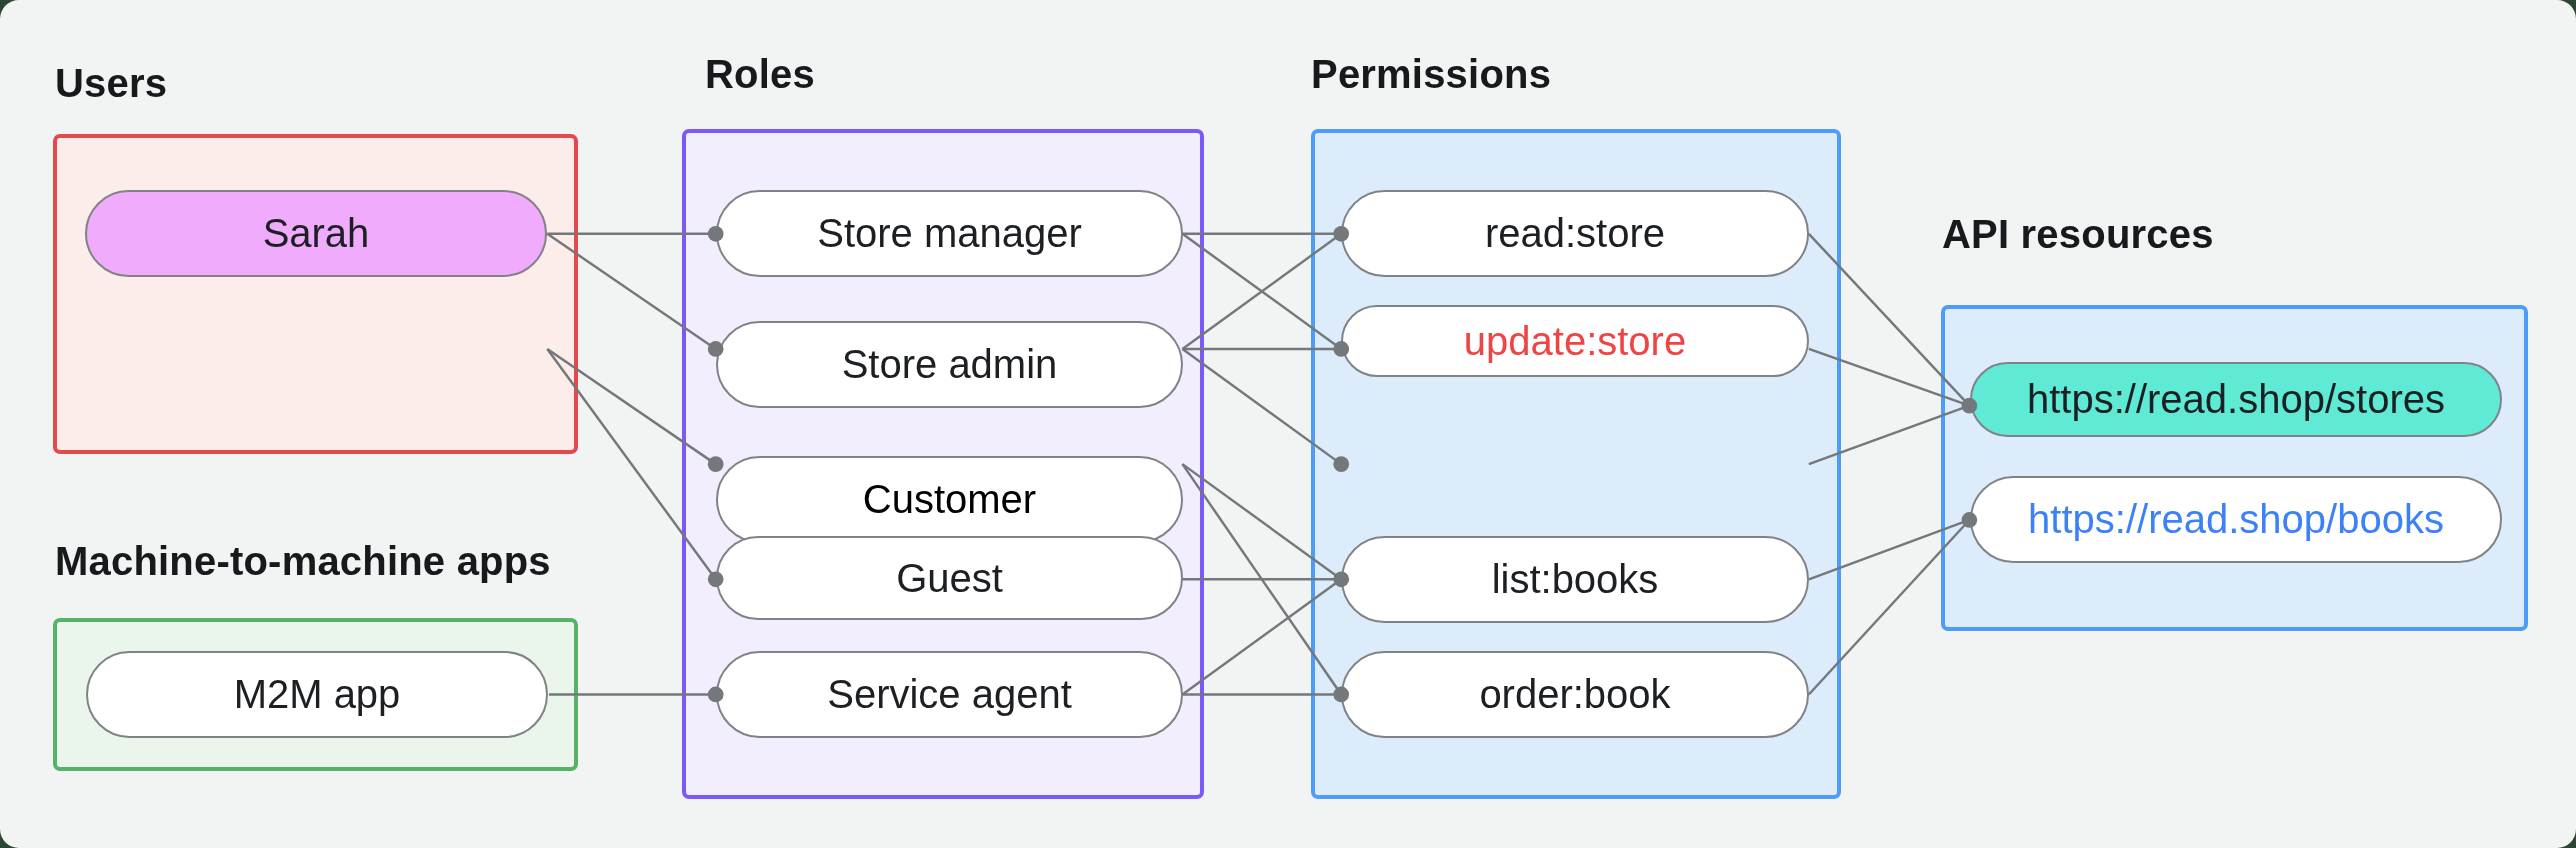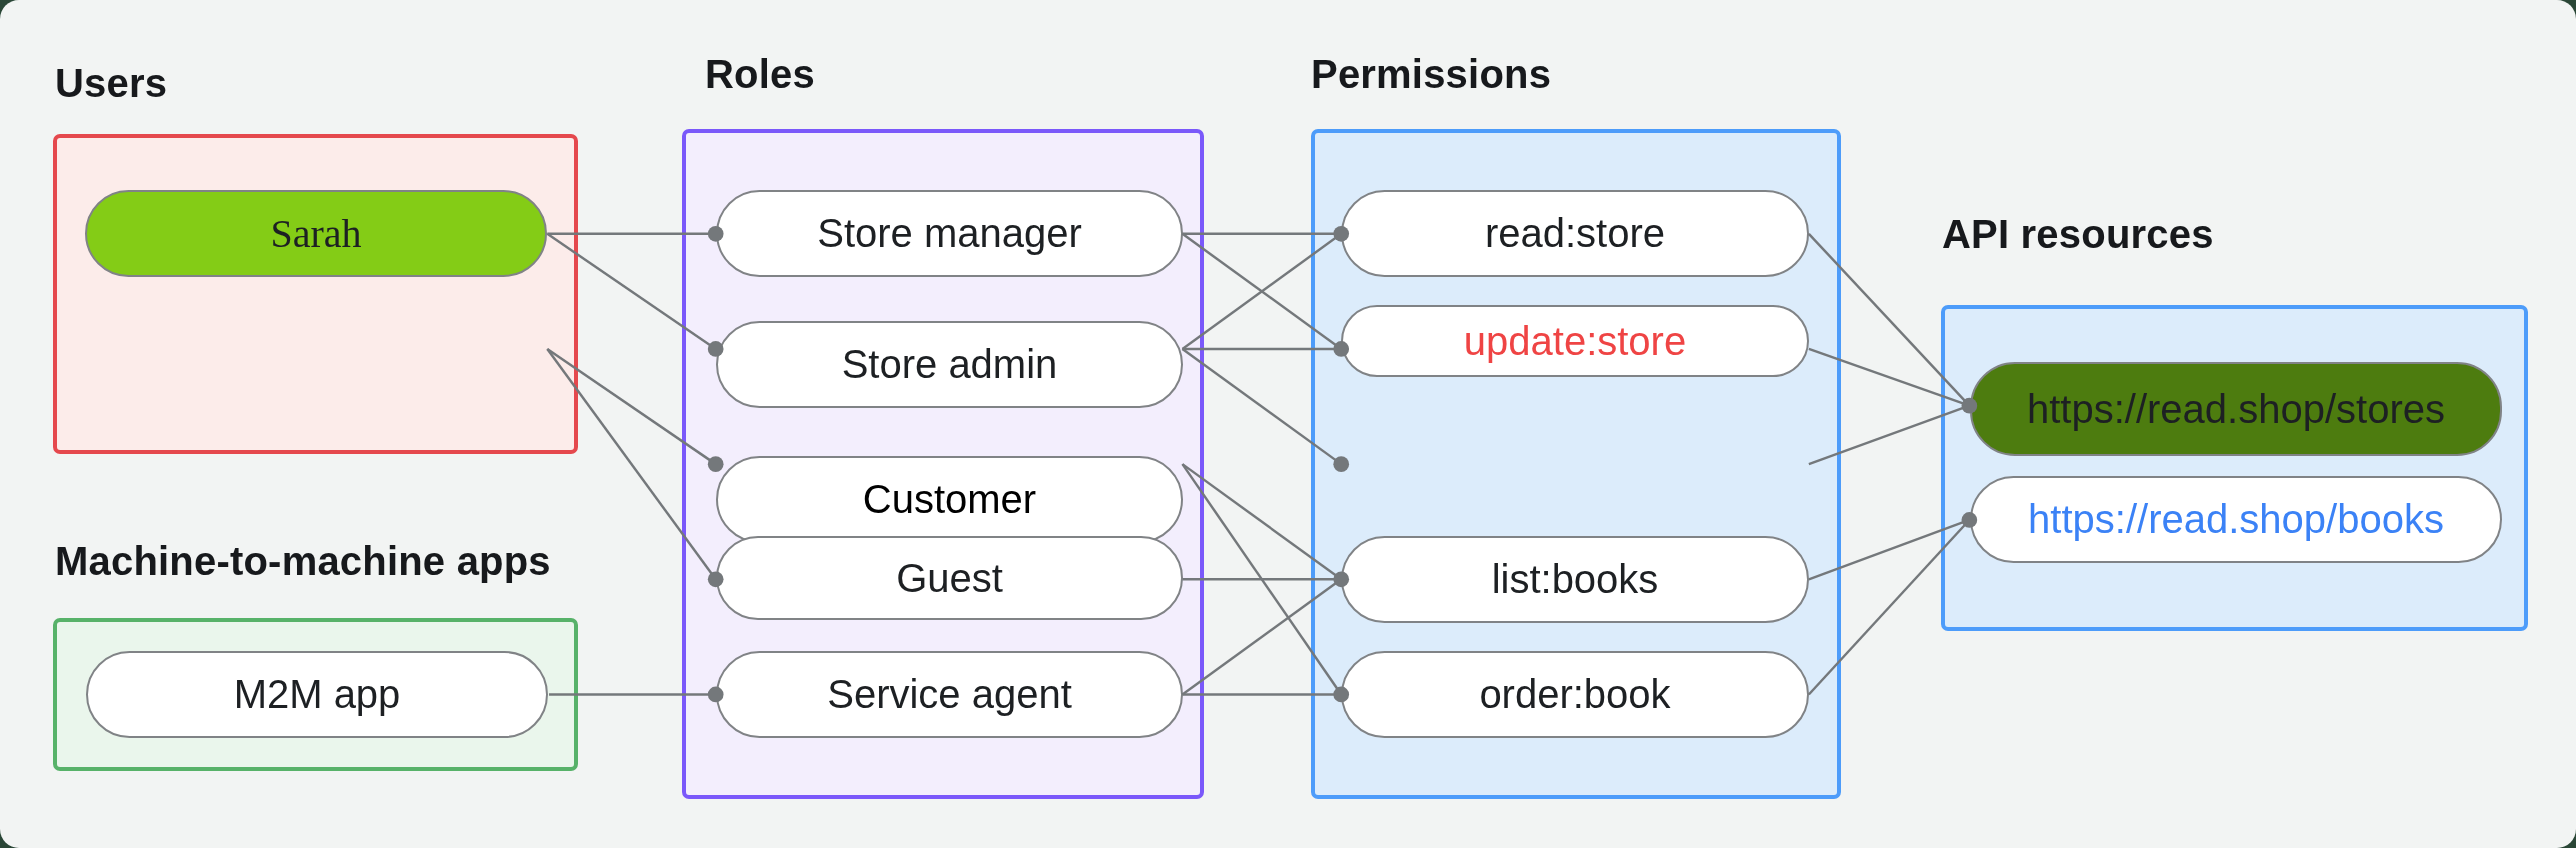--- a/index.html
+++ b/index.html
@@ -59,32 +59,32 @@
       <div class="group-box" style="left: 53px; top: 134px; width: 525px; height: 320px; border-color: rgb(229, 72, 77); background: rgb(252, 236, 234);"></div>
       <div class="group-label" style="left: 55px; top: 61px; color: rgb(23, 25, 28);">Users</div>
       <div class="group-box" style="left: 53px; top: 618px; width: 525px; height: 153px; border-color: rgb(87, 178, 105); background: rgb(234, 246, 236);"></div>
       <div class="group-label" style="left: 55px; top: 539px; color: rgb(23, 25, 28);">Machine-to-machine apps</div>
       <div class="group-box" style="left: 682px; top: 129px; width: 522px; height: 670px; border-color: rgb(122, 88, 250); background: rgb(243, 238, 253);"></div>
       <div class="group-label" style="left: 684px; top: 52px; color: rgb(23, 25, 28); margin-left: 21px;">Roles</div>
       <div class="group-box" style="left: 1311px; top: 129px; width: 530px; height: 670px; border-color: rgb(77, 156, 250); background: rgb(220, 236, 251);"></div>
       <div class="group-label" style="left: 1311px; top: 52px; color: rgb(23, 25, 28);">Permissions</div>
       <div class="group-box" style="left: 1941px; top: 305px; width: 587px; height: 326px; border-color: rgb(77, 156, 250); background: rgb(220, 236, 251);"></div>
       <div class="group-label" style="left: 1942px; top: 212px; color: rgb(23, 25, 28);">API resources</div>
-      <div class="node" style="left: 85px; top: 190px; width: 462px; height: 87px; background: #84cc16; border-color: rgb(128, 131, 134); color: rgb(29, 32, 35); font-family: Liberation Serif, serif;">Sarah</div>
+      <div class="node" style="left: 85px; top: 190px; width: 462px; height: 87px; background: #f0abfc; border-color: rgb(128, 131, 134); color: rgb(29, 32, 35);">Sarah</div>
       <div class="node" style="left: 86px; top: 651px; width: 462px; height: 87px; background: rgb(255, 255, 255); border-color: rgb(128, 131, 134); color: rgb(29, 32, 35);">M2M app</div>
       <div class="node" style="left: 716px; top: 190px; width: 467px; height: 87px; background: rgb(255, 255, 255); border-color: rgb(128, 131, 134); color: rgb(29, 32, 35);">Store manager</div>
       <div class="node" style="left: 716px; top: 305px; width: 467px; height: 87px; background: rgb(255, 255, 255); border-color: rgb(128, 131, 134); color: rgb(29, 32, 35); margin-top: 16px;">Store admin</div>
       <div class="node" style="left: 716px; top: 421px; width: 467px; height: 87px; background: rgb(255, 255, 255); border-color: rgb(128, 131, 134); color: #000000; margin-top: 35px;">Customer</div>
       <div class="node" style="left: 716px; top: 536px; width: 467px; height: 84px; background: rgb(255, 255, 255); border-color: rgb(128, 131, 134); color: rgb(29, 32, 35);">Guest</div>
       <div class="node" style="left: 716px; top: 651px; width: 467px; height: 87px; background: rgb(255, 255, 255); border-color: rgb(128, 131, 134); color: rgb(29, 32, 35);">Service agent</div>
       <div class="node" style="left: 1341px; top: 190px; width: 468px; height: 87px; background: rgb(255, 255, 255); border-color: rgb(128, 131, 134); color: rgb(29, 32, 35);">read:store</div>
       <div class="node" style="left: 1341px; top: 305px; width: 468px; height: 72px; background: rgb(255, 255, 255); border-color: rgb(128, 131, 134); color: #ef4444;">update:store</div>
       <div class="node" style="left: 1341px; top: 536px; width: 468px; height: 87px; background: rgb(255, 255, 255); border-color: rgb(128, 131, 134); color: rgb(29, 32, 35);">list:books</div>
       <div class="node" style="left: 1341px; top: 651px; width: 468px; height: 87px; background: rgb(255, 255, 255); border-color: rgb(128, 131, 134); color: rgb(29, 32, 35);">order:book</div>
-      <div class="node" style="left: 1970px; top: 362px; width: 532px; height: 94px; background: #4d7c0f; border-color: rgb(128, 131, 134); color: rgb(29, 32, 35);">https://read.shop/stores</div>
+      <div class="node" style="left: 1970px; top: 362px; width: 532px; height: 75px; background: #5eead4; border-color: rgb(128, 131, 134); color: rgb(29, 32, 35);">https://read.shop/stores</div>
       <div class="node" style="left: 1970px; top: 476px; width: 532px; height: 87px; background: rgb(255, 255, 255); border-color: rgb(128, 131, 134); color: #3b82f6;">https://read.shop/books</div>
       <svg class="edge-layer" width="2576" height="848" viewBox="0 0 2952 972">
         <line x1="627" y1="268" x2="820" y2="268" stroke="#74787b" stroke-width="2.8"></line>
         <line x1="627" y1="268" x2="820" y2="400" stroke="#74787b" stroke-width="2.8"></line>
         <line x1="627" y1="400" x2="820" y2="532" stroke="#74787b" stroke-width="2.8"></line>
         <line x1="627" y1="400" x2="820" y2="664" stroke="#74787b" stroke-width="2.8"></line>
         <line x1="629" y1="796" x2="820" y2="796" stroke="#74787b" stroke-width="2.8"></line>
         <line x1="1355" y1="268" x2="1537" y2="268" stroke="#74787b" stroke-width="2.8"></line>
         <line x1="1355" y1="268" x2="1537" y2="400" stroke="#74787b" stroke-width="2.8"></line>
         <line x1="1355" y1="400" x2="1537" y2="268" stroke="#74787b" stroke-width="2.8"></line>

